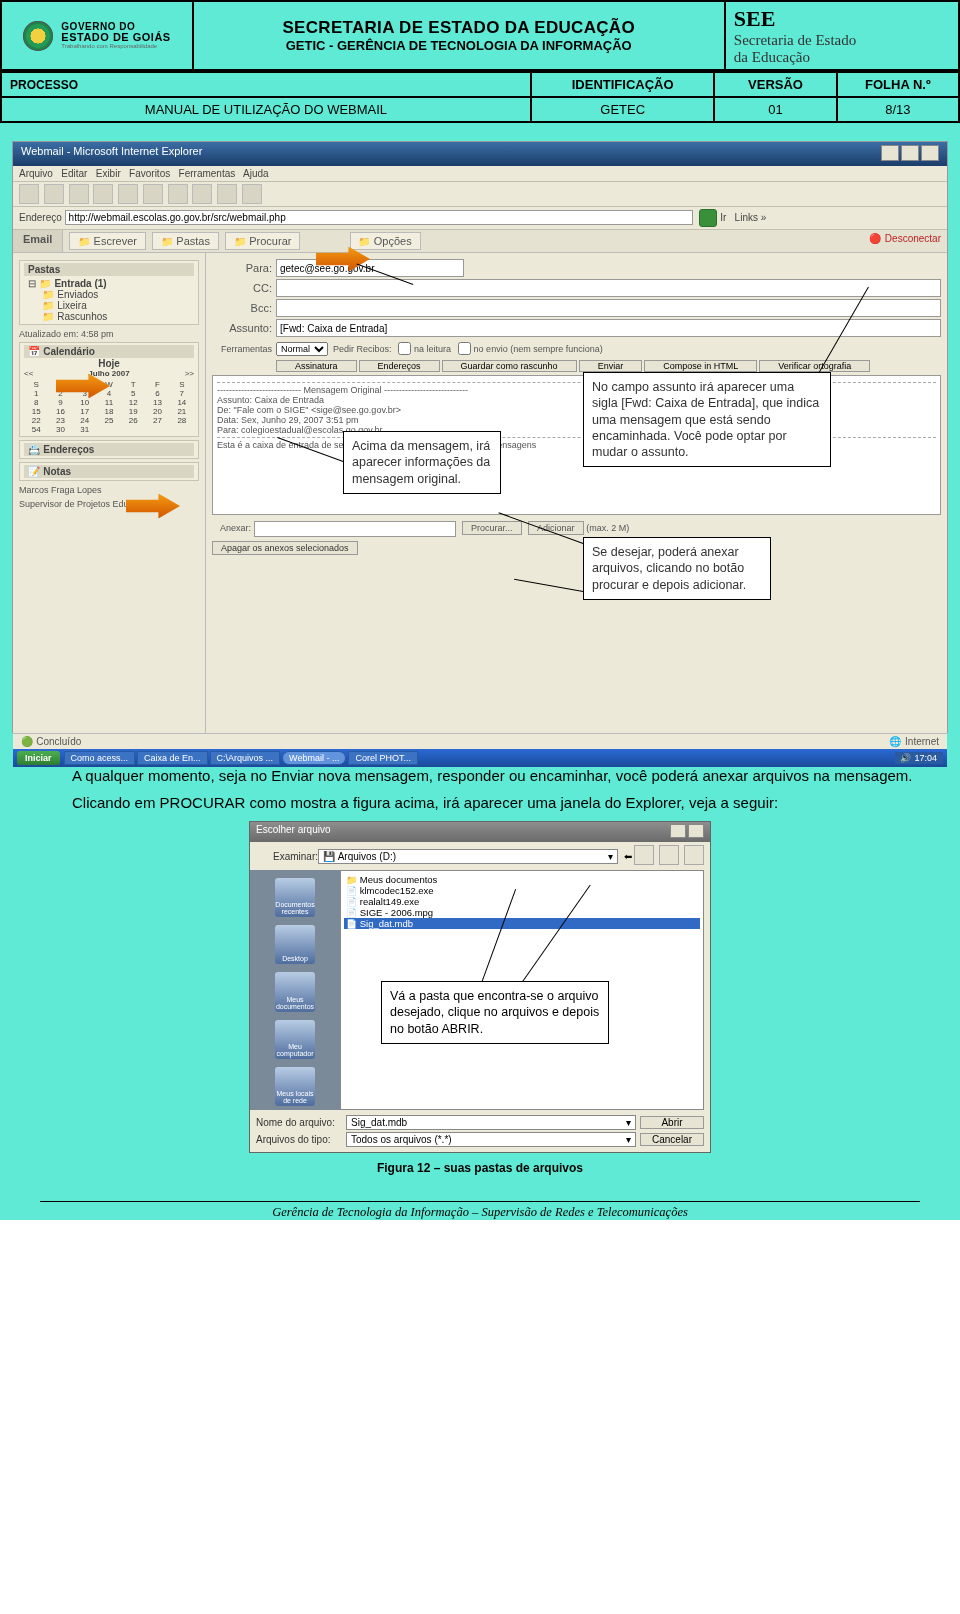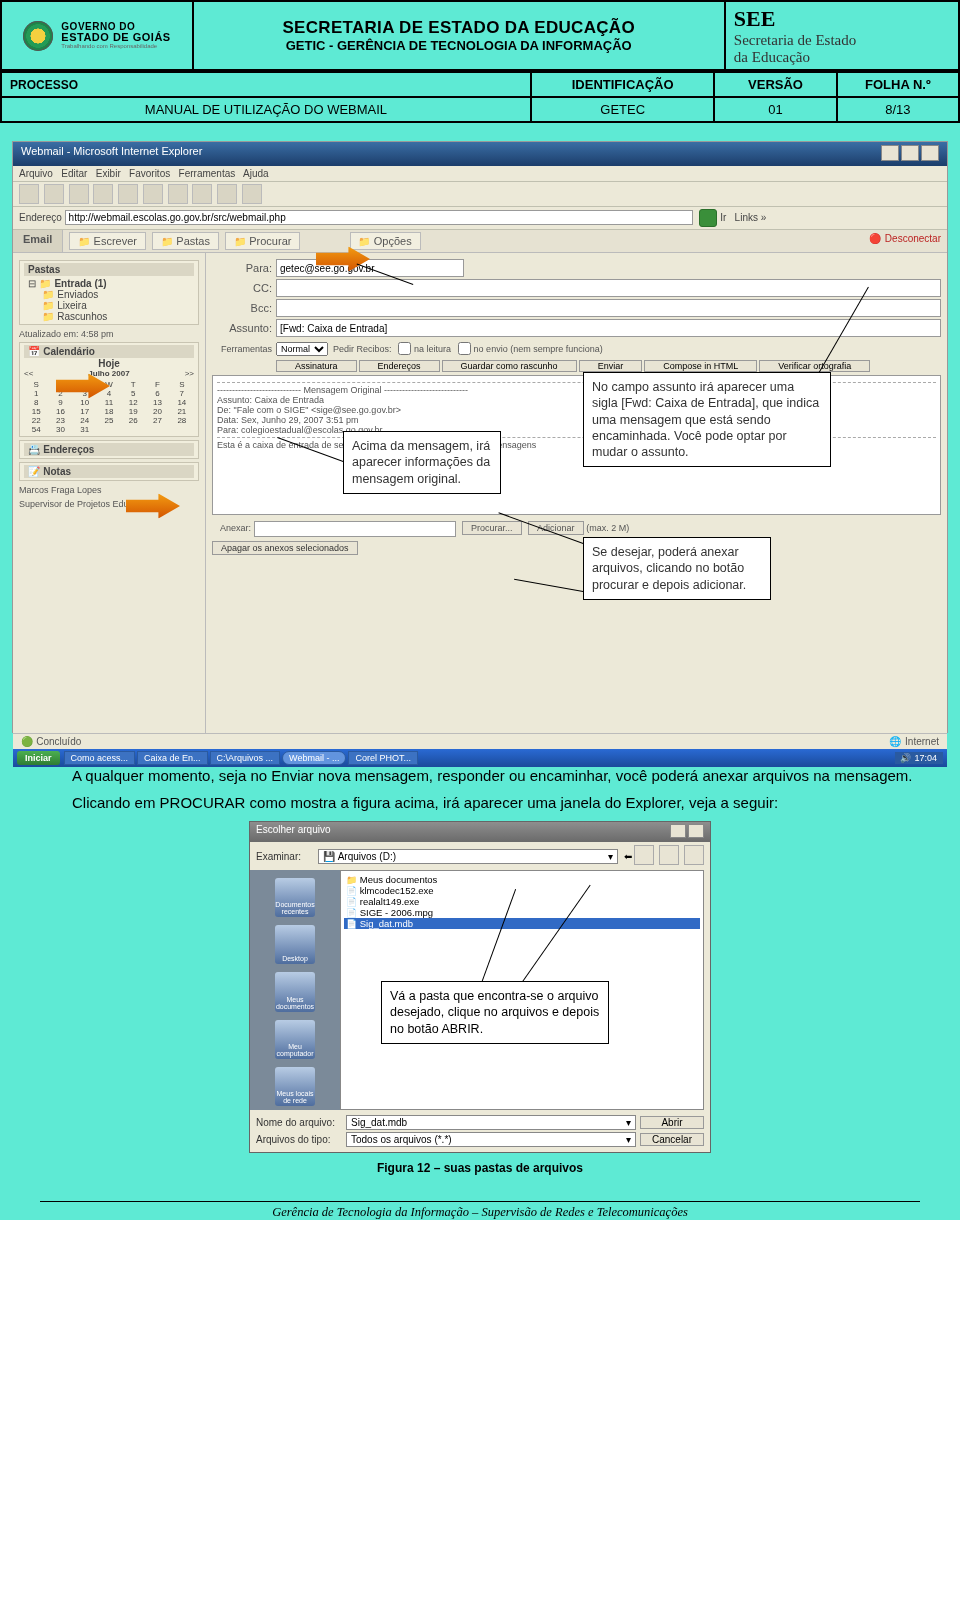--- a/index.html
+++ b/index.html
@@ -72,21 +72,21 @@
   .taskbar .titem.act{ background:#6294de;border-radius:7px; }
   .taskbar .tray{ margin-left:auto; background:#2a5aa0; padding:1px 6px; }
 
   .caption { text-align:center; font-size:12px; font-weight:bold; margin:6px 0 14px 0; }
   .body-text { margin:0 40px 10px 40px; font-size:15px; text-align:justify; font-family:"Century Gothic",Arial; }
 
   .dialog { width:460px; margin:8px auto; border:1px solid #666; background:#ece9d8; font-size:10px; }
   .dialog .dtitle { background:linear-gradient(#8e8e8e,#6a6a6a); color:#fff; padding:2px 6px; display:flex; justify-content:space-between; }
   .dialog .dtitle .dbtn{ display:inline-block; width:14px; height:12px; background:#e8e4d4; border:1px solid #888; margin-left:2px; }
   .dialog .drow { display:flex; align-items:center; padding:3px 6px; }
-  .dialog .drow label{ width:62px; color:#333; }
+  .dialog .drow label{ width:62px; color:#333;text-align:right; }
   .dialog .drop { flex:1; background:#fff; border:1px solid #888; padding:1px 4px; display:flex; justify-content:space-between; }
   .dialog .dicons span{ display:inline-block; width:18px; height:18px; border:1px solid #aaa; margin-left:2px; background:#e8e4d4; }
   .dialog .dbody{ display:flex; height:240px; }
   .dialog .dside{ width:90px; background:#7b8a99; display:flex; flex-direction:column; align-items:center; padding-top:4px; }
   .dialog .dside .dic{ width:40px; height:40px; background:linear-gradient(#b8cce4,#4e6d9e); color:#fff; font-size:7px; text-align:center; display:flex; flex-direction:column; justify-content:flex-end; margin:4px 0; border-radius:3px; padding-bottom:2px; }
   .dialog .dmain{ flex:1; background:#fff; border:1px solid #888; margin:0 6px 0 0; padding:3px; position:relative; }
   .dialog .fitem{ font-size:9.5px; padding:0 2px; }
   .dialog .fitem::before{ content:"📄 "; font-size:9px; }
   .dialog .fitem.fold::before{ content:"📁 "; }
   .dialog .fitem.sel{ background:#316ac5; color:#fff; }

